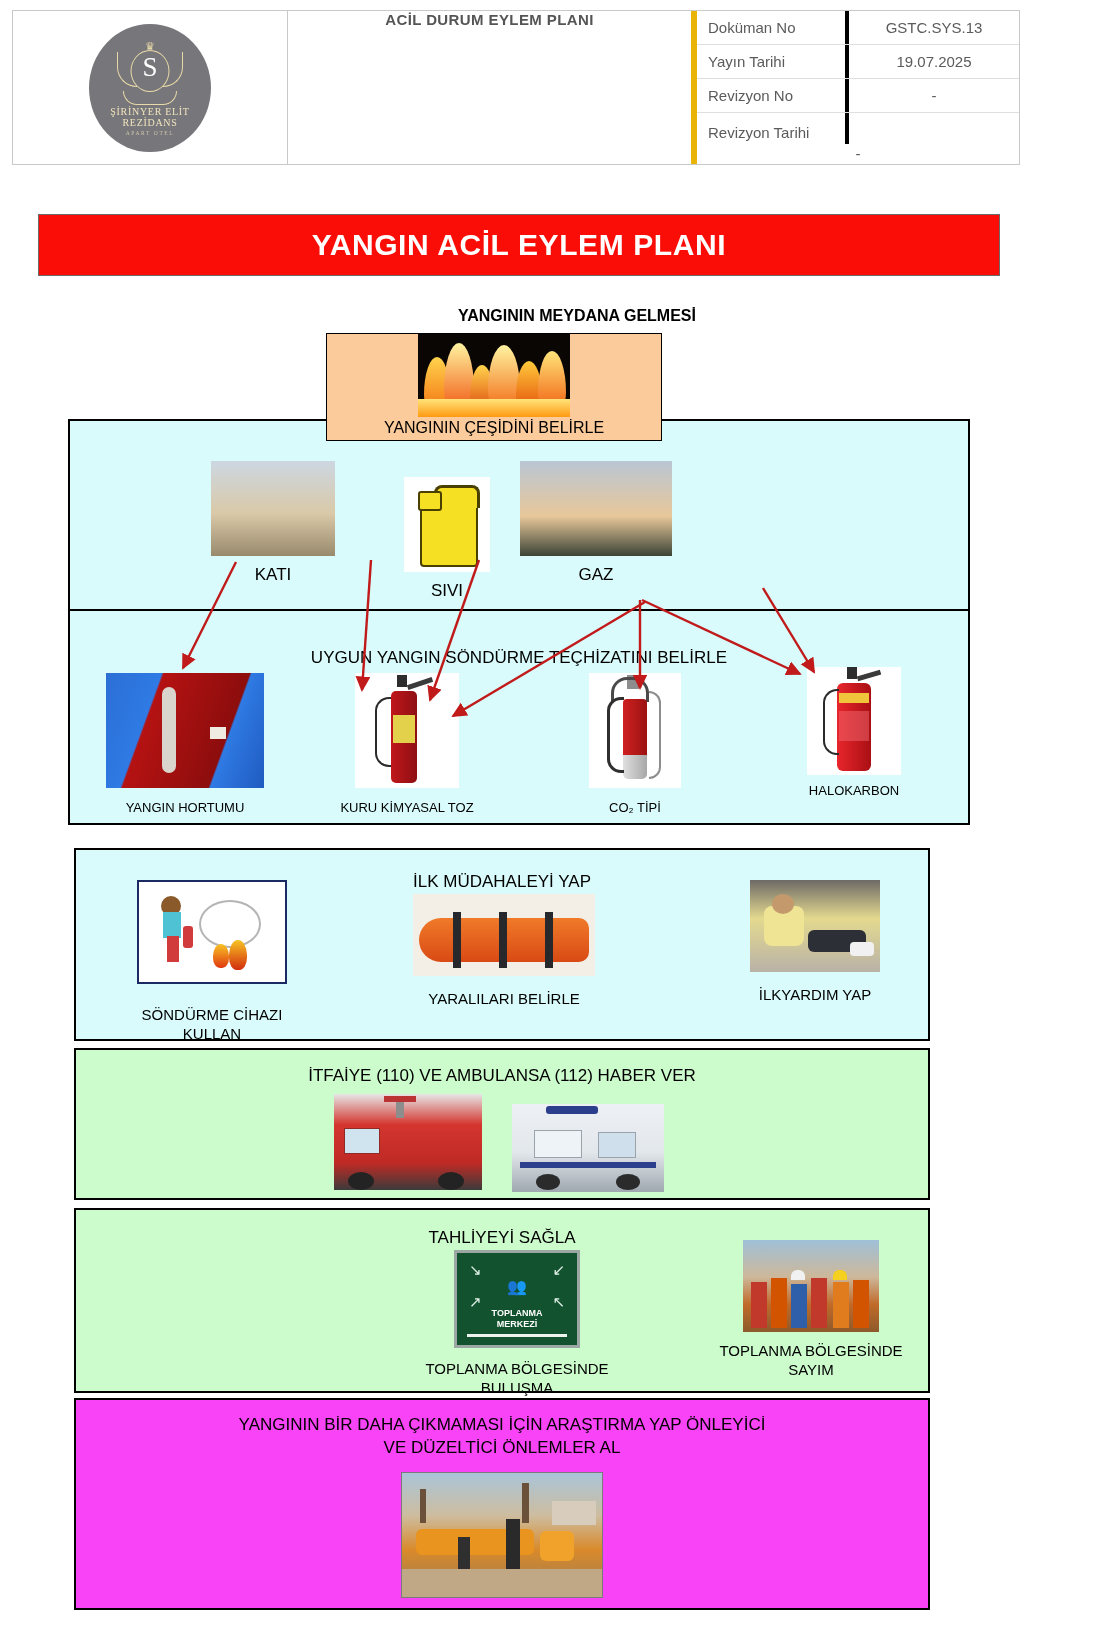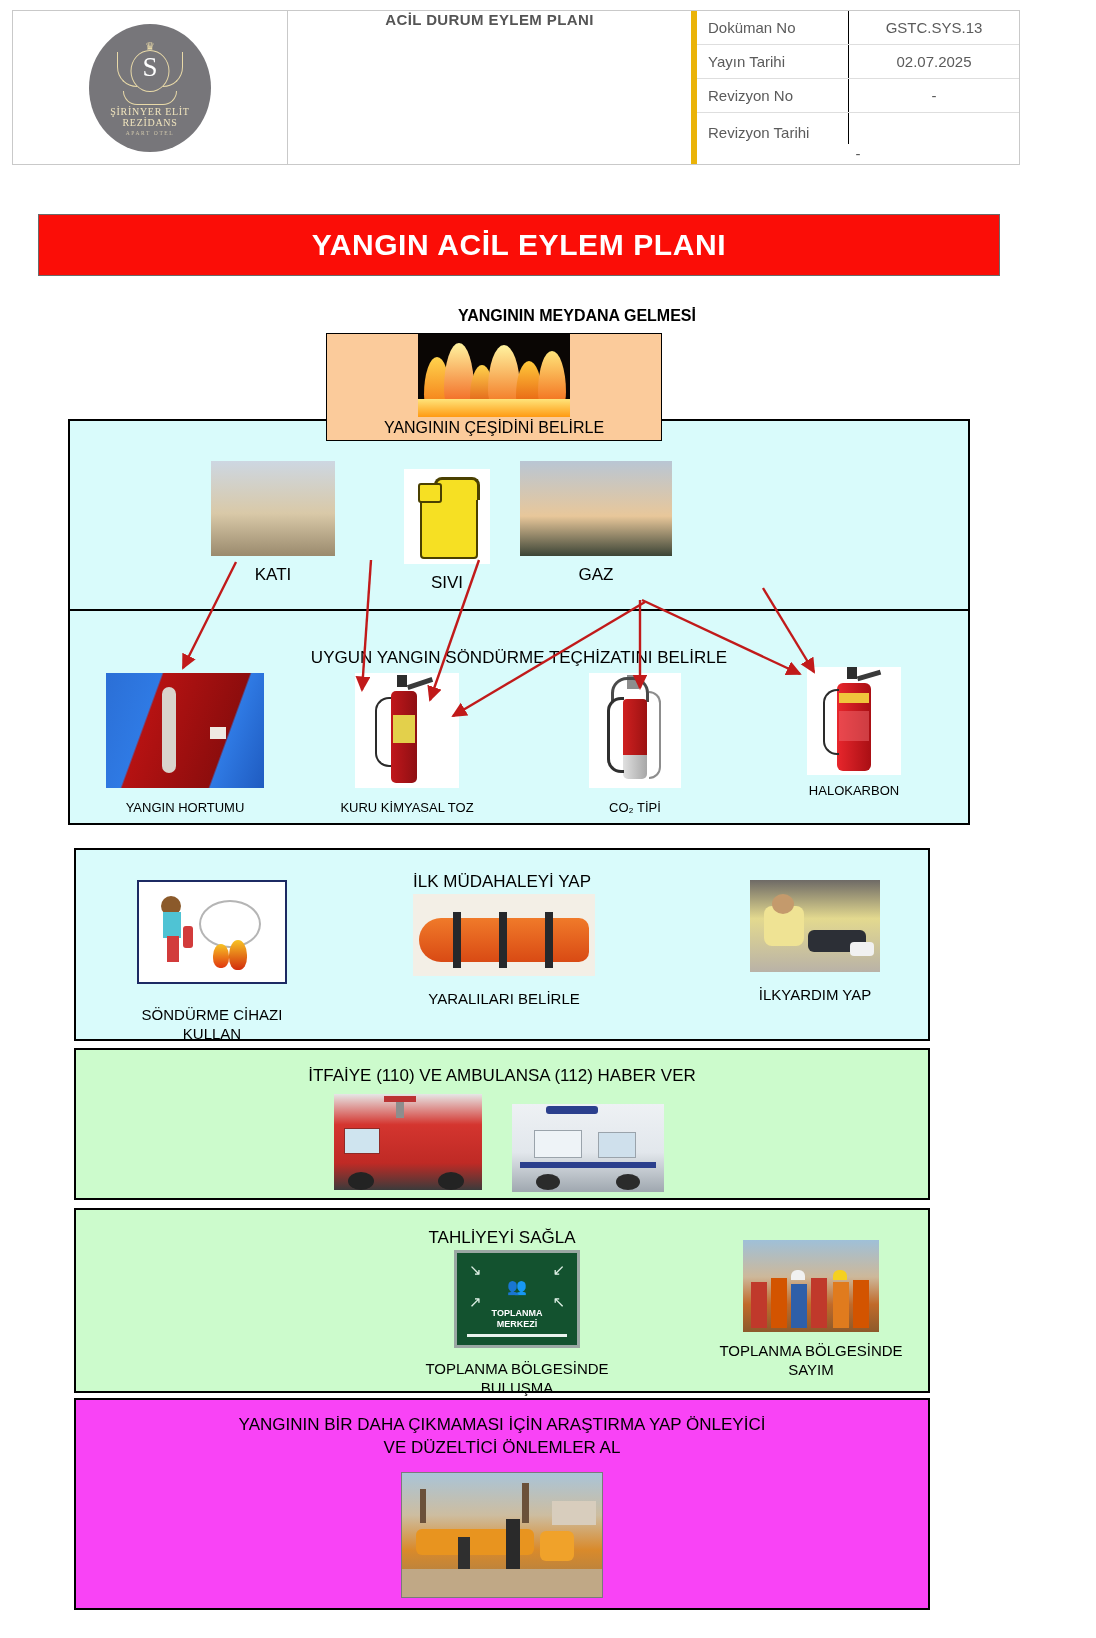--- a/index.html
+++ b/index.html
@@ -7,21 +7,21 @@
 
   
   .hdr{position:absolute;left:12px;top:10px;width:1008px;height:155px;border:1px solid #c9c9c9;box-sizing:border-box;display:flex;}
   .hdr-logo{width:275px;border-right:1px solid #c9c9c9;box-sizing:border-box;display:flex;align-items:center;justify-content:center;}
   .hdr-title{flex:1;border-right:6px solid #eab308;box-sizing:border-box;display:flex;align-items:flex-start;justify-content:center;}
   .hdr-title span{font-size:15px;font-weight:bold;color:#555;letter-spacing:.4px;}
   .hdr-meta{width:322px;display:flex;flex-direction:column;}
   .meta-row{display:flex;flex:1;border-bottom:1px solid #dedede;}
   .meta-row:last-child{border-bottom:none;flex-direction:column;}
   .meta-row.tall{flex:1.55;}
-  .meta-k{width:152px;border-right:1px solid #000000;box-sizing:border-box;display:flex;align-items:center;padding-left:11px;font-size:15px;color:#5b5b5b;}
+  .meta-k{width:152px;border-right:4px solid #000000;box-sizing:border-box;display:flex;align-items:center;padding-left:11px;font-size:15px;color:#5b5b5b;}
   .meta-k.wrap{align-items:flex-start;padding-top:9px;line-height:1.45;}
   .meta-v{flex:1;display:flex;align-items:center;justify-content:center;font-size:15px;color:#5b5b5b;}
 
   
   .logo{width:122px;height:128px;border-radius:50%;background:#77767a;position:relative;
         display:flex;flex-direction:column;align-items:center;justify-content:center;}
   .logo .crest{position:relative;width:66px;height:62px;margin-top:2px;}
   .logo .crown{position:absolute;left:50%;top:0;transform:translateX(-50%);font-size:11px;color:#e8d9a8;line-height:1;}
   .logo .ring{position:absolute;left:50%;top:9px;transform:translateX(-50%);width:37px;height:40px;border:1.4px solid #e8d9a8;border-radius:50%;}
   .logo .sletter{position:absolute;left:50%;top:13px;transform:translateX(-50%);font-family:"Liberation Serif",serif;font-size:27px;color:#fff;line-height:1;}
@@ -104,21 +104,21 @@
   <div class="hdr-title">
     <span>ACİL DURUM EYLEM PLANI</span>
   </div>
   <div class="hdr-meta">
     <div class="meta-row">
       <div class="meta-k">Doküman No</div>
       <div class="meta-v">GSTC.SYS.13</div>
     </div>
     <div class="meta-row">
       <div class="meta-k">Yayın Tarihi</div>
-      <div class="meta-v">02.07.2025</div>
+      <div class="meta-v">19.07.2025</div>
     </div>
     <div class="meta-row">
       <div class="meta-k">Revizyon No</div>
       <div class="meta-v">-</div>
     </div>
     <div class="meta-row tall">
       <div class="meta-k wrap">Revizyon Tarihi</div>
       <div class="meta-v">-</div>
     </div>
   </div>
@@ -141,21 +141,21 @@
     <div class="f" style="left:0;right:0;left:0;width:152px;height:18px;background:linear-gradient(180deg,#ffe47a,#ff9a12);border-radius:0;"></div>
   </div>
   <div class="cap">YANGININ ÇEŞİDİNİ BELİRLE</div>
 </div>
 
 <div class="panel cyan p-types">
   <div class="cell" style="left:138px;top:40px;width:130px;">
     <div class="ph solidfire" style="width:124px;height:95px;"></div>
     <div class="cap" style="margin-top:8px;font-size:17px;">KATI</div>
   </div>
-  <div class="cell" style="left:316px;top:48px;width:122px;">
+  <div class="cell" style="left:316px;top:56px;width:122px;">
     <div class="ph whitebg" style="width:86px;height:95px;">
       <div style="position:absolute;left:16px;top:22px;width:54px;height:64px;background:#f6e023;border:2px solid #4a4000;border-radius:4px;"></div>
       <div style="position:absolute;left:30px;top:8px;width:40px;height:20px;border:3px solid #4a4000;border-bottom:none;border-radius:8px 8px 0 0;background:#f6e023;"></div>
       <div style="position:absolute;left:14px;top:14px;width:20px;height:16px;background:#f6e023;border:2px solid #4a4000;border-radius:3px;"></div>
     </div>
     <div class="cap" style="margin-top:8px;font-size:17px;">SIVI</div>
   </div>
   <div class="cell" style="left:438px;top:40px;width:176px;">
     <div class="ph gasfire" style="width:152px;height:95px;"></div>
     <div class="cap" style="margin-top:8px;font-size:17px;">GAZ</div>

